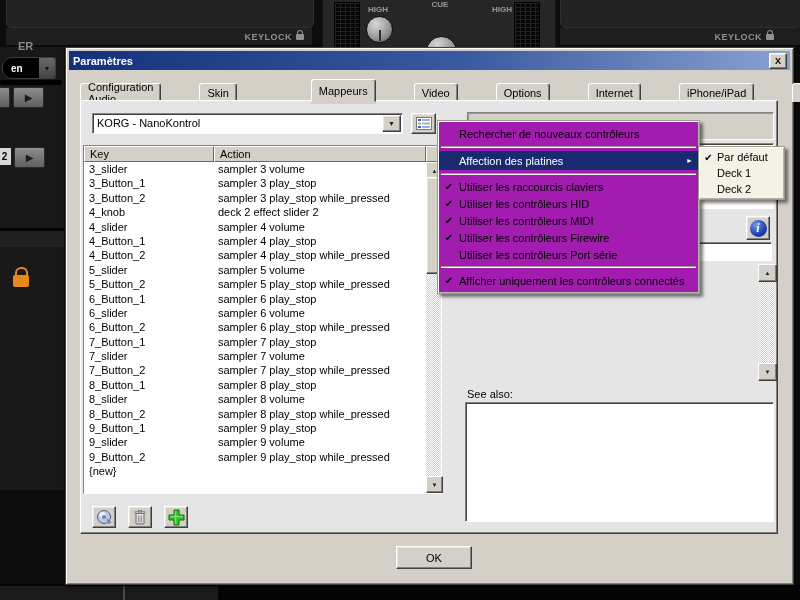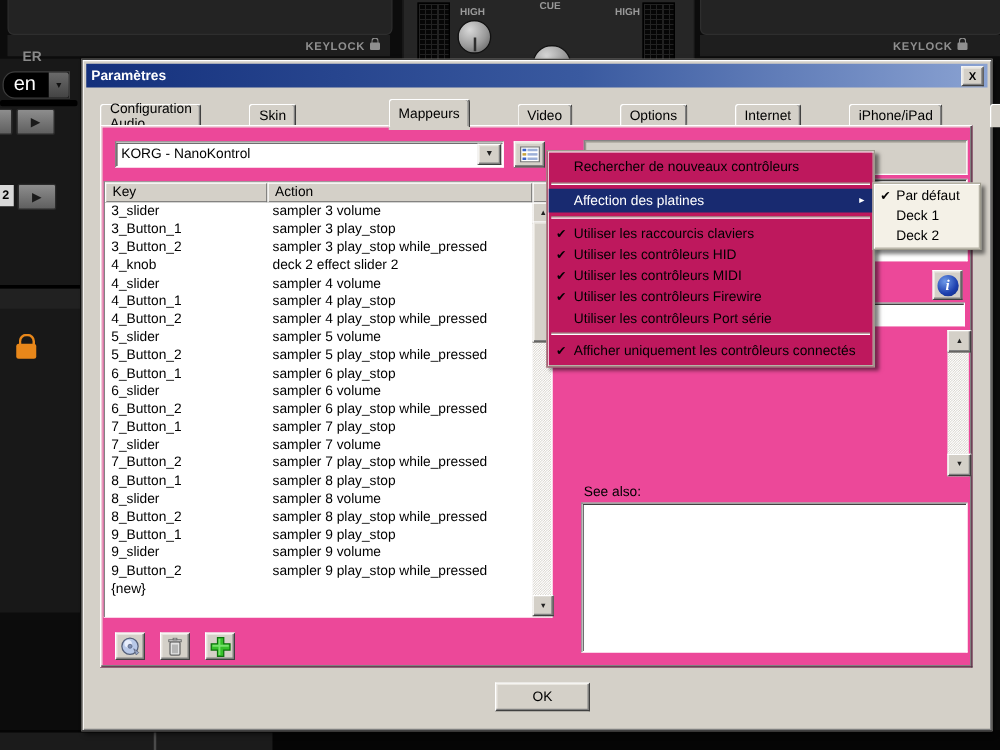--- a/index.html
+++ b/index.html
@@ -18,21 +18,21 @@
   .vu{background:#060606;border:1px solid #000;
       background-image:repeating-linear-gradient(0deg,#222 0 1px,transparent 1px 4px),
                        repeating-linear-gradient(90deg,#222 0 1px,transparent 1px 5px);}
   .knoblabel{font-size:8px;font-weight:bold;color:#9a9a9a;text-align:center;}
   .knob{border-radius:50%;background:radial-gradient(circle at 35% 28%,#d8d8d8,#9a9a9a 55%,#5c5c5c 95%);
         border:1px solid #111;position:relative;}
   .knob .pointer{position:absolute;left:50%;top:50%;width:2px;height:46%;margin-left:-1px;
         background:#2e2e2e;transform-origin:top center;}
   .lc-label{font-size:11px;font-weight:bold;color:#8a8a8a;}
   .lc-dd{background:#000;border:1px solid #3c3c3c;border-radius:10px 0 0 10px;display:flex;align-items:center;}
-  .lc-dd .val{color:#fff;font-size:16px;padding-left:8px;flex:1;}
+  .lc-dd .val{color:#fff;font-size:10px;padding-left:8px;flex:1;font-weight:bold;}
   .lc-dd .arr{width:16px;height:100%;background:linear-gradient(#6a6a6a,#444);color:#111;font-size:7px;
         display:flex;align-items:center;justify-content:center;border-radius:0 2px 2px 0;}
   .gbtn{background:linear-gradient(#8d8d8d,#5f5f5f);border:1px solid #2a2a2a;border-radius:2px;
         color:#1a1a1a;font-size:10px;display:flex;align-items:center;justify-content:center;}
   .badge2{background:#d8d8d8;color:#000;font-size:10px;font-weight:bold;display:flex;align-items:center;justify-content:center;}
   .biglock{width:16px;height:12px;background:#e8871a;border-radius:2px;position:relative;}
   .biglock::before{content:'';position:absolute;top:-8px;left:2px;width:9px;height:8px;
         border:2.5px solid #e8871a;border-bottom:none;border-radius:6px 6px 0 0;}
   .raised{background:#d4d0c8;border:1px solid;border-color:#fff #404040 #404040 #fff;
           box-shadow:inset -1px -1px 0 #808080,inset 1px 1px 0 #e9e6df;}
@@ -45,21 +45,21 @@
   .titlebar{background:linear-gradient(90deg,#14307c 0%,#3a5aa0 55%,#8aa2d2 100%);
        display:flex;align-items:center;}
   .titlebar .title{color:#fff;font-size:11px;font-weight:bold;padding-left:4px;}
   .closebtn{margin-left:auto;margin-right:3px;width:16px;height:14px;font-size:9px;font-weight:bold;
        display:flex;align-items:center;justify-content:center;color:#000;cursor:default;}
   .tabbar{display:flex;align-items:flex-end;height:21px;gap:37px;}
   .tab{height:17px;padding:0 7px;margin-right:1px;font-size:11px;display:flex;align-items:center;
        background:#d4d0c8;border:1px solid;border-color:#fff #404040 transparent #fff;
        border-radius:3px 3px 0 0;box-shadow:inset -1px 0 0 #808080;position:relative;z-index:1;}
   .tab.active{height:21px;z-index:3;font-weight:normal;box-shadow:inset -1px 0 0 #808080,0 2px 0 #d4d0c8;margin-left:36px;}
-  .page{background:#ec4899;border:1px solid;border-color:#fff #404040 #404040 #fff;
+  .page{background:#e5e5e5;border:1px solid;border-color:#fff #404040 #404040 #fff;
        box-shadow:inset -1px -1px 0 #808080,inset 1px 1px 0 #e9e6df;z-index:2;}
   .combotext{font-size:11px;color:#000;padding-left:4px;line-height:19px;white-space:nowrap;overflow:hidden;}
   .combobtn{position:absolute;top:1px;right:1px;width:17px;bottom:1px;font-size:7px;color:#222;
        display:flex;align-items:center;justify-content:center;}
   .hcell{background:#d4d0c8;border:1px solid;border-color:#fff #6a6a6a #6a6a6a #fff;
        font-size:11px;display:flex;align-items:center;padding-left:5px;box-sizing:border-box;height:16px;}
   .trow{display:flex;height:14.4px;line-height:14.4px;font-size:11px;color:#000;white-space:nowrap;}
   .trow .c1{width:129px;padding-left:5px;overflow:hidden;flex-shrink:0;}
   .trow .c2{flex:1;overflow:hidden;}
   .sb-btn{background:#d4d0c8;border:1px solid;border-color:#fff #404040 #404040 #fff;
@@ -71,21 +71,21 @@
        background-size:2px 2px;background-position:0 0,1px 1px;}
   .toolbtn{display:flex;align-items:center;justify-content:center;}
   .infocircle{width:17px;height:17px;border-radius:50%;
        background:radial-gradient(circle at 35% 30%,#6e9ae8,#1d3fae 60%,#122a78);
        color:#fff;font-family:"Liberation Serif",serif;font-style:italic;font-weight:bold;font-size:12px;
        display:flex;align-items:center;justify-content:center;}
   .lbl{font-size:11px;color:#000;}
   .okbtn{font-size:11px;display:flex;align-items:center;justify-content:center;}
 
   
-  .menu{background:#be185d;border:1px solid #9d9a8d;
+  .menu{background:#a21caf;border:1px solid #9d9a8d;
         box-shadow:inset 1px 1px 0 #fff,inset -1px -1px 0 #b5b2a5,3px 3px 3px rgba(0,0,0,.5);
         padding:3px 1px;z-index:50;}
   .submenu{background:#f4f1e7;z-index:60;}
   .mitem{height:17px;display:flex;align-items:center;font-size:11px;color:#000;padding-right:2px;}
   .mitem.tall{height:19px;}
   .mitem.hl{background:#182a70;color:#fff;}
   .mcheck{width:20px;text-align:center;font-size:10px;flex-shrink:0;}
   .mlabel{flex:1;white-space:nowrap;overflow:hidden;}
   .marrow{width:12px;font-size:7px;text-align:right;padding-right:3px;}
   .msep{height:0;border-top:1px solid #9d9a8d;border-bottom:1px solid #fff;margin:3px 2px;}

